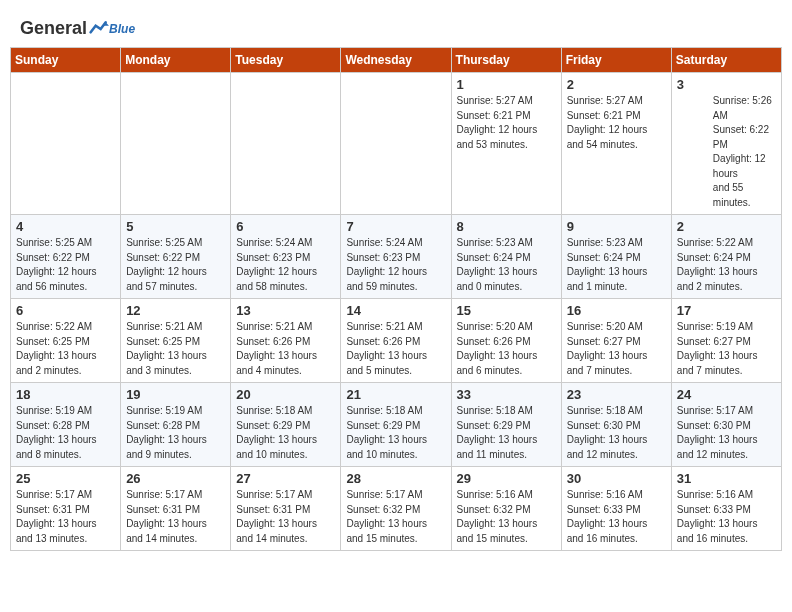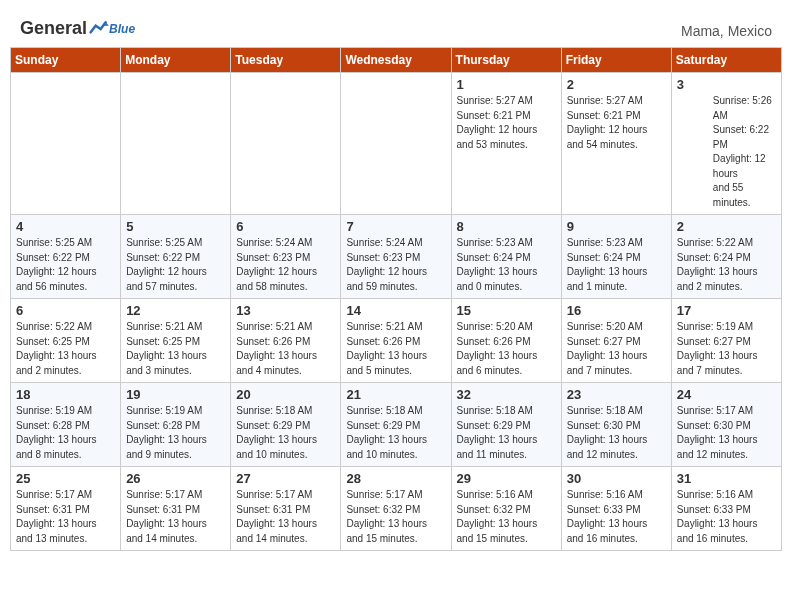--- a/index.html
+++ b/index.html
@@ -6,21 +6,21 @@
     body {
       font-family: Arial, sans-serif;
       background: #fff;
       width: 792px;
       min-height: 612px;
       padding: 10px;
     }
     .header {
       display: flex;
       justify-content: space-between;
-      align-items: flex-end;
+      align-items: center;
       margin-bottom: 8px;
       padding: 8px 10px 0 10px;
     }
     .logo {
       display: flex;
       align-items: center;
     }
     .logo-text-general {
       font-size: 18px;
       font-weight: bold;
@@ -95,21 +95,20 @@
 <div class="header">
   <div class="logo">
     <span class="logo-text-general">General</span>
     <svg class="logo-icon" viewBox="0 0 24 20" fill="none">
       <path d="M2 14 L8 6 L14 10 L20 2" stroke="#2a6db5" stroke-width="3" fill="none" stroke-linecap="round"></path>
       <polygon points="20,2 24,6 16,6" fill="#2a6db5"></polygon>
     </svg>
     <span class="logo-text-blue">Blue</span>
   </div>
   <div class="title-block">
-    <div class="location">Mama, Mexico</div>
   </div>
 </div>
 
 <table class="calendar">
   <thead>
     <tr>
     <th>Sunday</th>
         <th>Monday</th>
         <th>Tuesday</th>
         <th>Wednesday</th>
@@ -271,21 +270,21 @@
 and 10 minutes.</div>
         </td>
         <td>
           <div class="day-number">21</div>
           <div class="day-info" style="white-space: pre-line;">Sunrise: 5:18 AM
 Sunset: 6:29 PM
 Daylight: 13 hours
 and 10 minutes.</div>
         </td>
         <td>
-          <div class="day-number">32</div>
+          <div class="day-number">33</div>
           <div class="day-info" style="white-space: pre-line;">Sunrise: 5:18 AM
 Sunset: 6:29 PM
 Daylight: 13 hours
 and 11 minutes.</div>
         </td>
         <td>
           <div class="day-number">23</div>
           <div class="day-info" style="white-space: pre-line;">Sunrise: 5:18 AM
 Sunset: 6:30 PM
 Daylight: 13 hours

